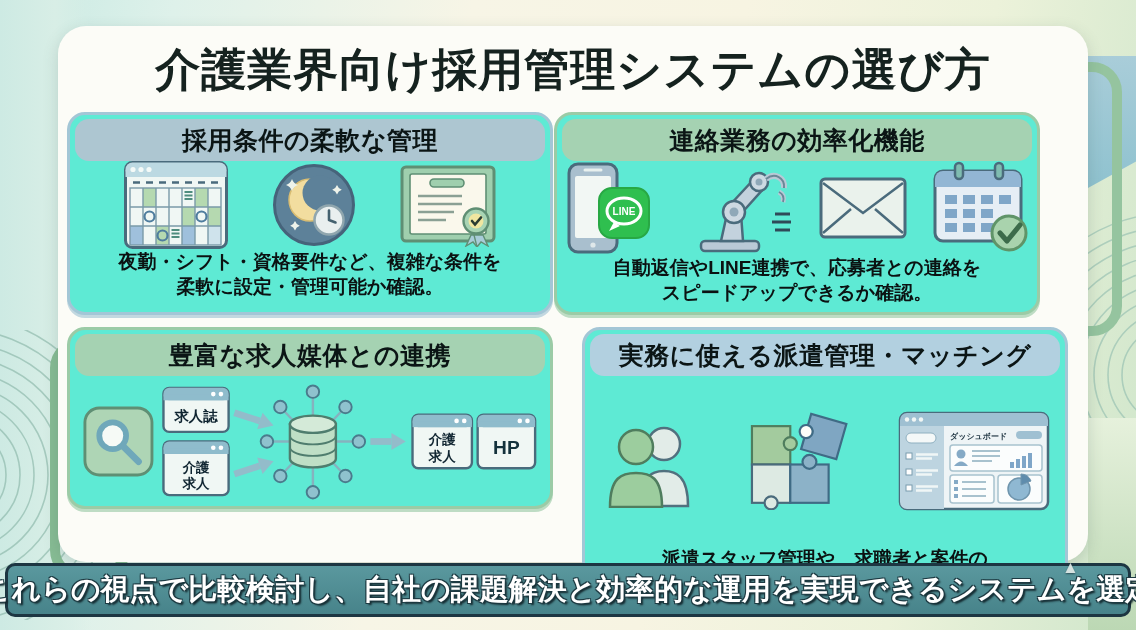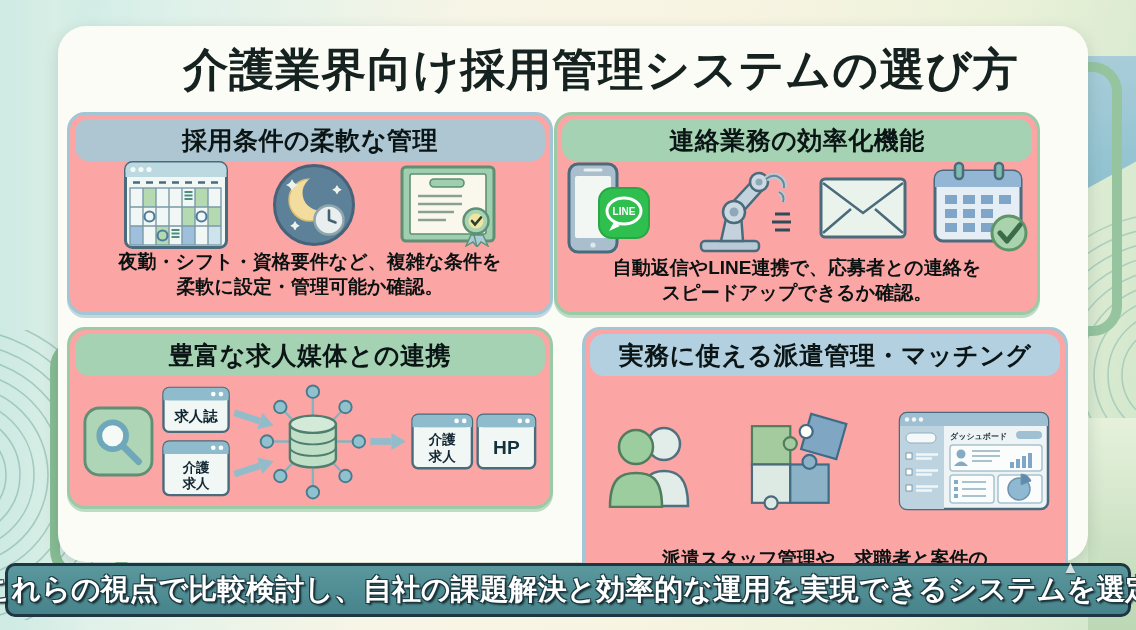--- a/index.html
+++ b/index.html
@@ -19,24 +19,24 @@
   .left-outline::before{content:"";position:absolute;left:14px;top:-14px;width:34px;height:34px;border-radius:50%;background:#87bc94;}
   .right-outline{left:1038px;top:62px;width:64px;height:254px;border:10px solid #95c49f;z-index:2;}
   .right-outline::before{content:"";position:absolute;left:-18px;top:150px;width:36px;height:36px;border-radius:50%;background:#95c49f;}
   
   .panel{
     position:absolute;left:58px;top:26px;width:1030px;height:536px;z-index:2;
     background:#fcfcf7;border-radius:28px;box-shadow:0 5px 16px rgba(60,90,80,.20);
   }
   .page-title{
     position:absolute;left:58px;top:40px;width:1030px;z-index:3;
-    text-align:center;font-size:45px;font-weight:900;color:#15221f;letter-spacing:1px;margin:0;padding-left:28px;
+    text-align:center;font-size:45px;font-weight:900;color:#15221f;letter-spacing:1px;margin:0;
   }
   
-  .card{position:absolute;z-index:3;background:#fca5a5;border-radius:18px;display:flex;flex-direction:column;box-sizing:border-box;}
+  .card{position:absolute;z-index:3;background:#5eead4;border-radius:18px;display:flex;flex-direction:column;box-sizing:border-box;}
   .card-tl{left:67px;top:112px;width:486px;height:203px;border:3px solid #a3c6d6;box-shadow:0 3px 0 #c2d8e0;}
   .card-tr{left:554px;top:112px;width:486px;height:203px;border:3px solid #9bcba6;box-shadow:0 3px 0 #bedcc4;}
   .card-bl{left:67px;top:327px;width:486px;height:182px;border:3px solid #9bcba6;box-shadow:0 3px 0 #bedcc4;}
   .card-br{left:582px;top:327px;width:486px;height:286px;border:3px solid #a3c6d6;box-shadow:0 3px 0 #c2d8e0;}
   .card-header{
     margin:4px 5px 0 5px;height:42px;border-radius:14px;flex:0 0 auto;
     display:flex;align-items:center;justify-content:center;
     font-size:25px;font-weight:900;color:#0b1515;letter-spacing:.5px;
   }
   .hdr-blue{background:#adc6d1;}

